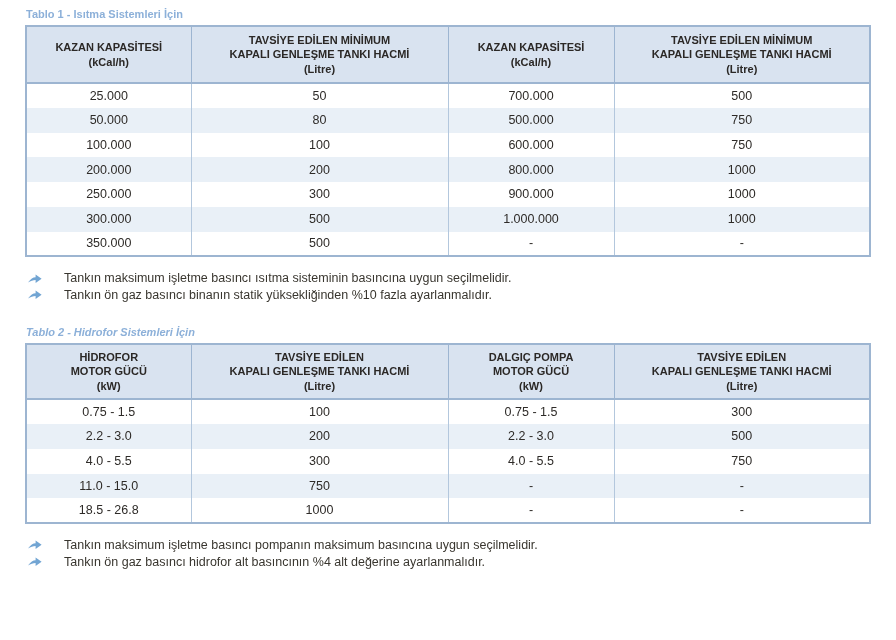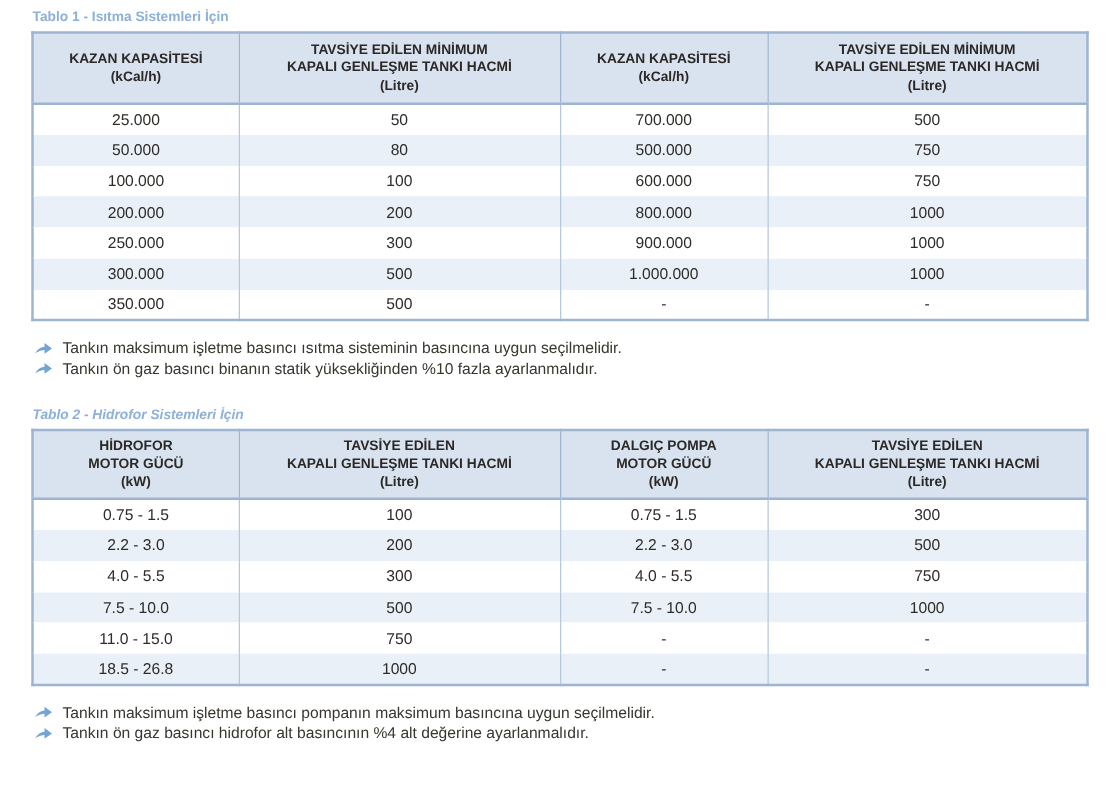--- a/index.html
+++ b/index.html
@@ -69,21 +69,21 @@
     background: #ffffff;
   }
   table.data-table td:first-child { border-left: none; }
   table.data-table tbody tr:nth-child(even) td { background: var(--alt-row); }
   .notes {
     margin: 13px 0 0 3px;
   }
   .note {
     display: flex;
     align-items: center;
-    gap: 8px;
+    gap: 22px;
     font-size: 12.5px;
     color: var(--note-color);
     line-height: 16.5px;
   }
   .note svg { flex: 0 0 auto; display: block; }
   .section-2 .table-title { margin-top: 23px; font-style: italic; }
 </style>
 </head>
 <body>
 
@@ -211,26 +211,20 @@
             <td>2.2 - 3.0</td>
             <td>500</td>
           </tr>
           <tr>
             <td>4.0 - 5.5</td>
             <td>300</td>
             <td>4.0 - 5.5</td>
             <td>750</td>
           </tr>
           <tr>
-            <td>7.5 - 10.0</td>
-            <td>500</td>
-            <td>7.5 - 10.0</td>
-            <td>1000</td>
-          </tr>
-          <tr>
             <td>11.0 - 15.0</td>
             <td>750</td>
             <td>-</td>
             <td>-</td>
           </tr>
           <tr>
             <td>18.5 - 26.8</td>
             <td>1000</td>
             <td>-</td>
             <td>-</td>

